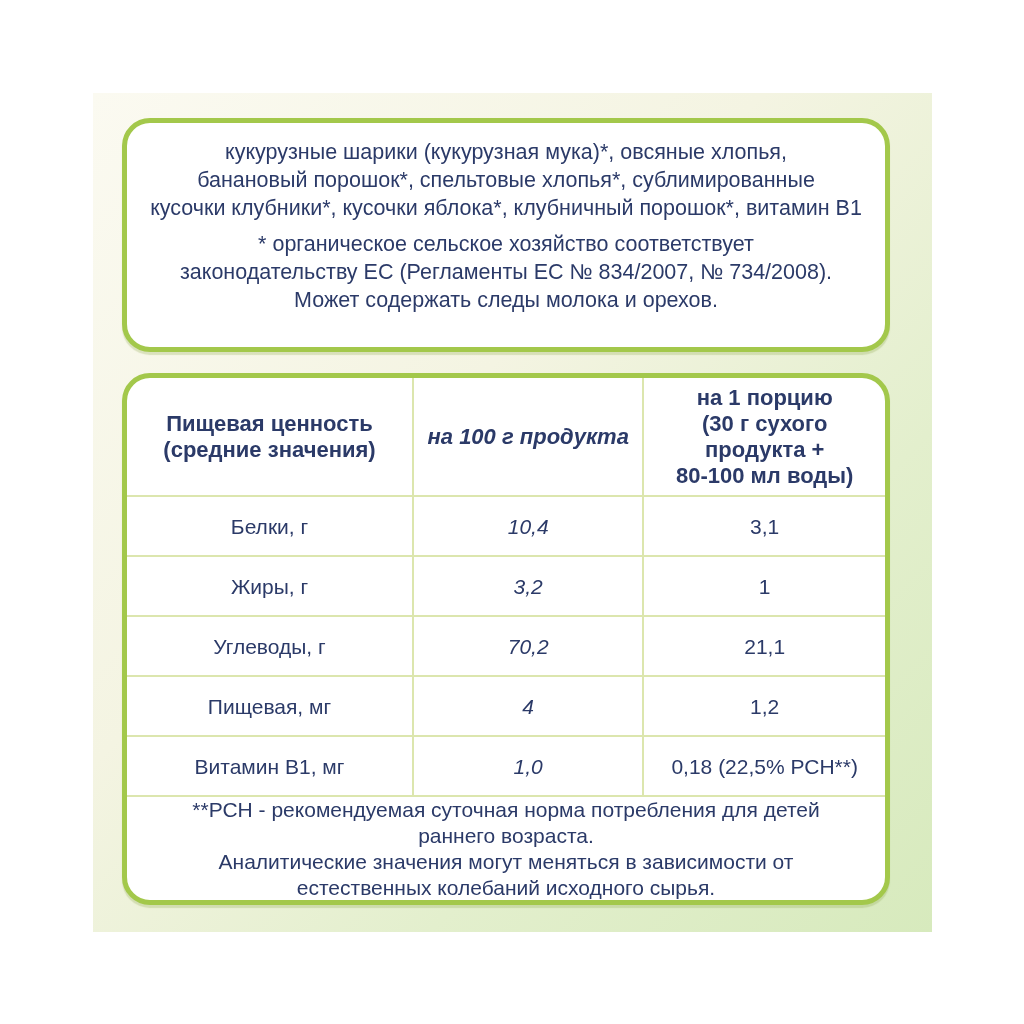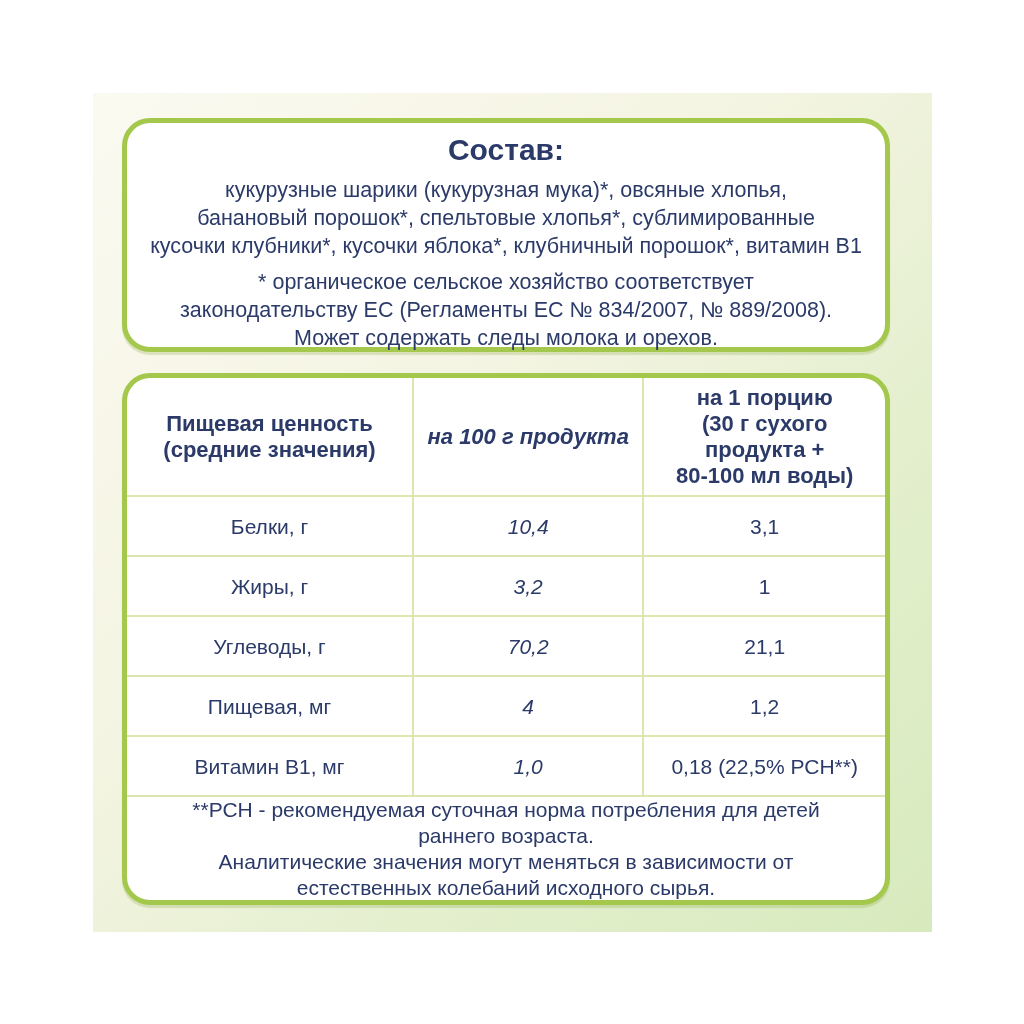--- a/index.html
+++ b/index.html
@@ -86,26 +86,25 @@
     padding: 2px 24px;
     box-sizing: border-box;
   }
 </style>
 </head>
 <body>
 
 <div class="label-bg">
 
   <section class="box box-composition">
-    <h1 class="comp-title">Состав:</h1>
     <p class="ingredients pre">кукурузные шарики (кукурузная мука)*, овсяные хлопья,
 банановый порошок*, спельтовые хлопья*, сублимированные
 кусочки клубники*, кусочки яблока*, клубничный порошок*, витамин В1</p>
     <p class="organic-note pre">* органическое сельское хозяйство соответствует
-законодательству ЕС (Регламенты ЕС № 834/2007, № 889/2008).
+законодательству ЕС (Регламенты ЕС № 834/2007, № 734/2008).
 Может содержать следы молока и орехов.</p>
   </section>
 
   <section class="box box-nutrition">
 
     <div class="t-row t-header">
       <div class="t-cell c1 pre">Пищевая ценность
 (средние значения)</div>
       <div class="t-cell c2 pre">на 100 г продукта</div>
       <div class="t-cell c3 pre">на 1 порцию

